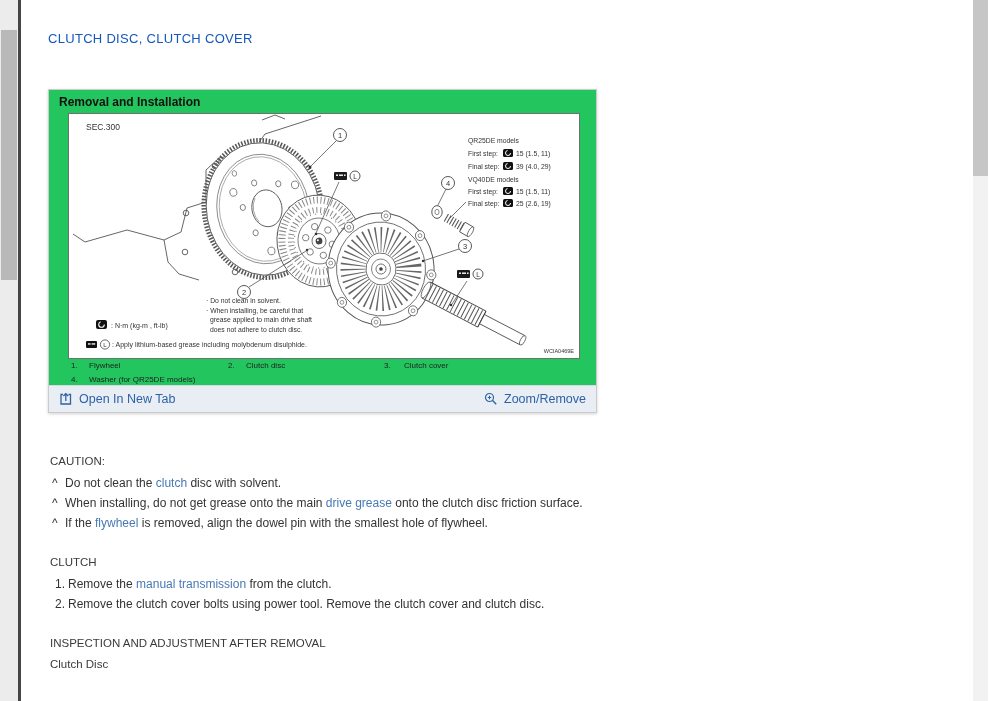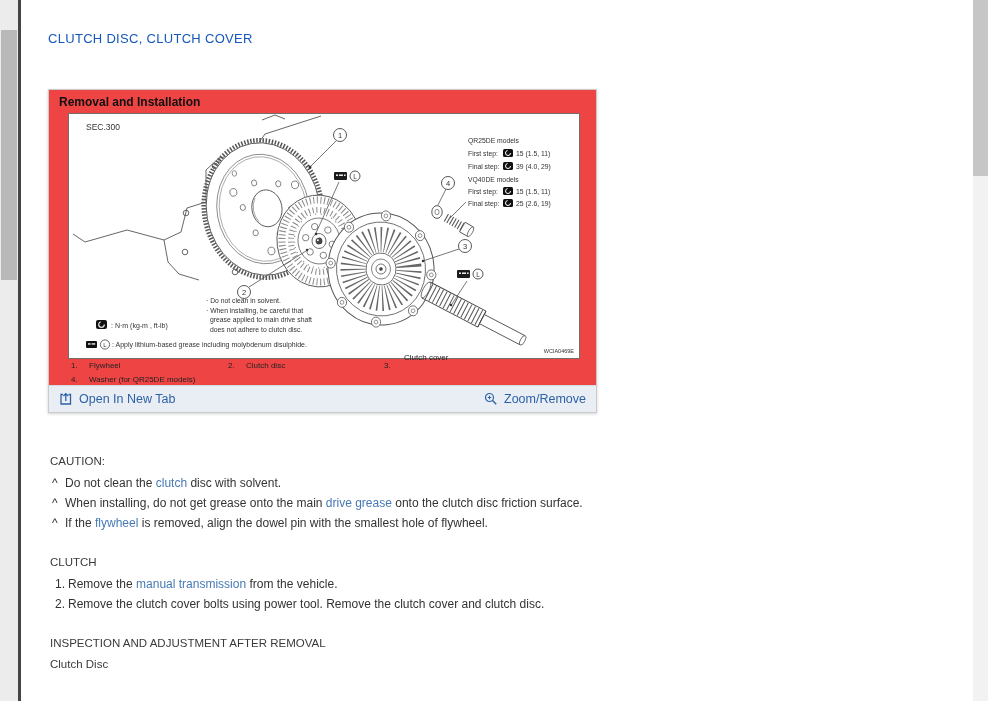--- a/index.html
+++ b/index.html
@@ -11,21 +11,21 @@
   #left-gutter{left:0;top:0;width:18px;height:701px;background:#ececec}
   #left-thumb{left:1px;top:30px;width:16px;height:250px;background:#b9b9b9}
   #left-divider{left:18px;top:0;width:3px;height:701px;background:#454545}
   #right-track{left:973px;top:0;width:15px;height:701px;background:#f2f2f2}
   #right-thumb{left:973px;top:0;width:15px;height:176px;background:#c6c6c6}
 
   
   #page-title{left:48px;top:31px;font-size:13px;font-weight:normal;color:#1558bb;letter-spacing:.3px}
 
   
-  #figure-panel{left:48px;top:89px;width:547px;height:322px;background:#ef4444;
+  #figure-panel{left:48px;top:89px;width:547px;height:322px;background:#22c55e;
                 border:1px solid #cbcbcb;box-shadow:0 1px 3px rgba(0,0,0,.18)}
   #panel-header{left:10px;top:5px;font-size:12px;font-weight:bold;color:#111}
   #figure-box{left:19px;top:23px;width:510px;height:244px;border:1px solid #6f6f6f;background:#fff}
   #figure-box svg{display:block}
   svg text{font-family:"Liberation Sans",sans-serif;fill:#333}
 
   .cap{position:absolute;font-size:8px;color:#222;white-space:nowrap}
   #panel-footer{left:0;bottom:0;width:547px;height:27px;background:#e9edf4;border-top:1px solid #d5dae2;
                 display:flex;align-items:center;justify-content:space-between;padding:8px 10px;box-sizing:border-box}
   .footer-link{display:flex;align-items:center;gap:6px;font-size:12.5px;color:#2e62a6;cursor:pointer;text-decoration:none}
@@ -257,21 +257,21 @@
       <text x="17" y="16" font-size="8.5" fill="#222">SEC.300</text>
       <text x="505" y="239" font-size="5.5" fill="#888" text-anchor="end">WCIA0469E</text>
     </svg>
   </div>
 
   <span class="cap" style="left:22px;top:271px">1.</span>
   <span class="cap" style="left:40px;top:271px">Flywheel</span>
   <span class="cap" style="left:179px;top:271px">2.</span>
   <span class="cap" style="left:197px;top:271px">Clutch disc</span>
   <span class="cap" style="left:335px;top:271px">3.</span>
-  <span class="cap" style="left:355px;top:263px">Clutch cover</span>
+  <span class="cap" style="left:355px;top:271px">Clutch cover</span>
   <span class="cap" style="left:22px;top:285px">4.</span>
   <span class="cap" style="left:40px;top:285px">Washer (for QR25DE models)</span>
 
   <div class="abs" id="panel-footer">
     <a class="footer-link">
       <svg width="14" height="14" viewBox="0 0 14 14">
         <path d="M4,2.5 H2 V12 H11.5 V2.5 H9.5" fill="none" stroke="#2e62a6" stroke-width="1.3"></path>
         <path d="M6.8,9 V1.8 M4.4,4 L6.8,1.6 L9.2,4" fill="none" stroke="#2e62a6" stroke-width="1.3"></path>
       </svg>
       <span>Open In New Tab</span>
@@ -293,20 +293,20 @@
 </div>
 <div class="txt-row" style="top:496px">
   <span class="marker">^</span><span>When installing, do not get grease onto the main </span><a class="inline-link">drive grease</a><span> onto the clutch disc friction surface.</span>
 </div>
 <div class="txt-row" style="top:516px">
   <span class="marker">^</span><span>If the </span><a class="inline-link">flywheel</a><span> is removed, align the dowel pin with the smallest hole of flywheel.</span>
 </div>
 
 <div class="sec-heading" style="top:556px">CLUTCH</div>
 <div class="txt-row" style="top:577px;left:55px">
-  <span class="num">1.</span><span>Remove the </span><a class="inline-link">manual transmission</a><span> from the vehicle.</span>
+  <span class="num">1.</span><span>Remove the </span><a class="inline-link">manual transmission</a><span> from the clutch.</span>
 </div>
 <div class="txt-row" style="top:597px;left:55px">
   <span class="num">2.</span><span>Remove the clutch cover bolts using power tool. Remove the clutch cover and clutch disc.</span>
 </div>
 
 <div class="sec-heading" style="top:637px">INSPECTION AND ADJUSTMENT AFTER REMOVAL</div>
 <div class="sec-heading" style="top:658px;font-size:11.5px">Clutch Disc</div>
 
 </body></html>

